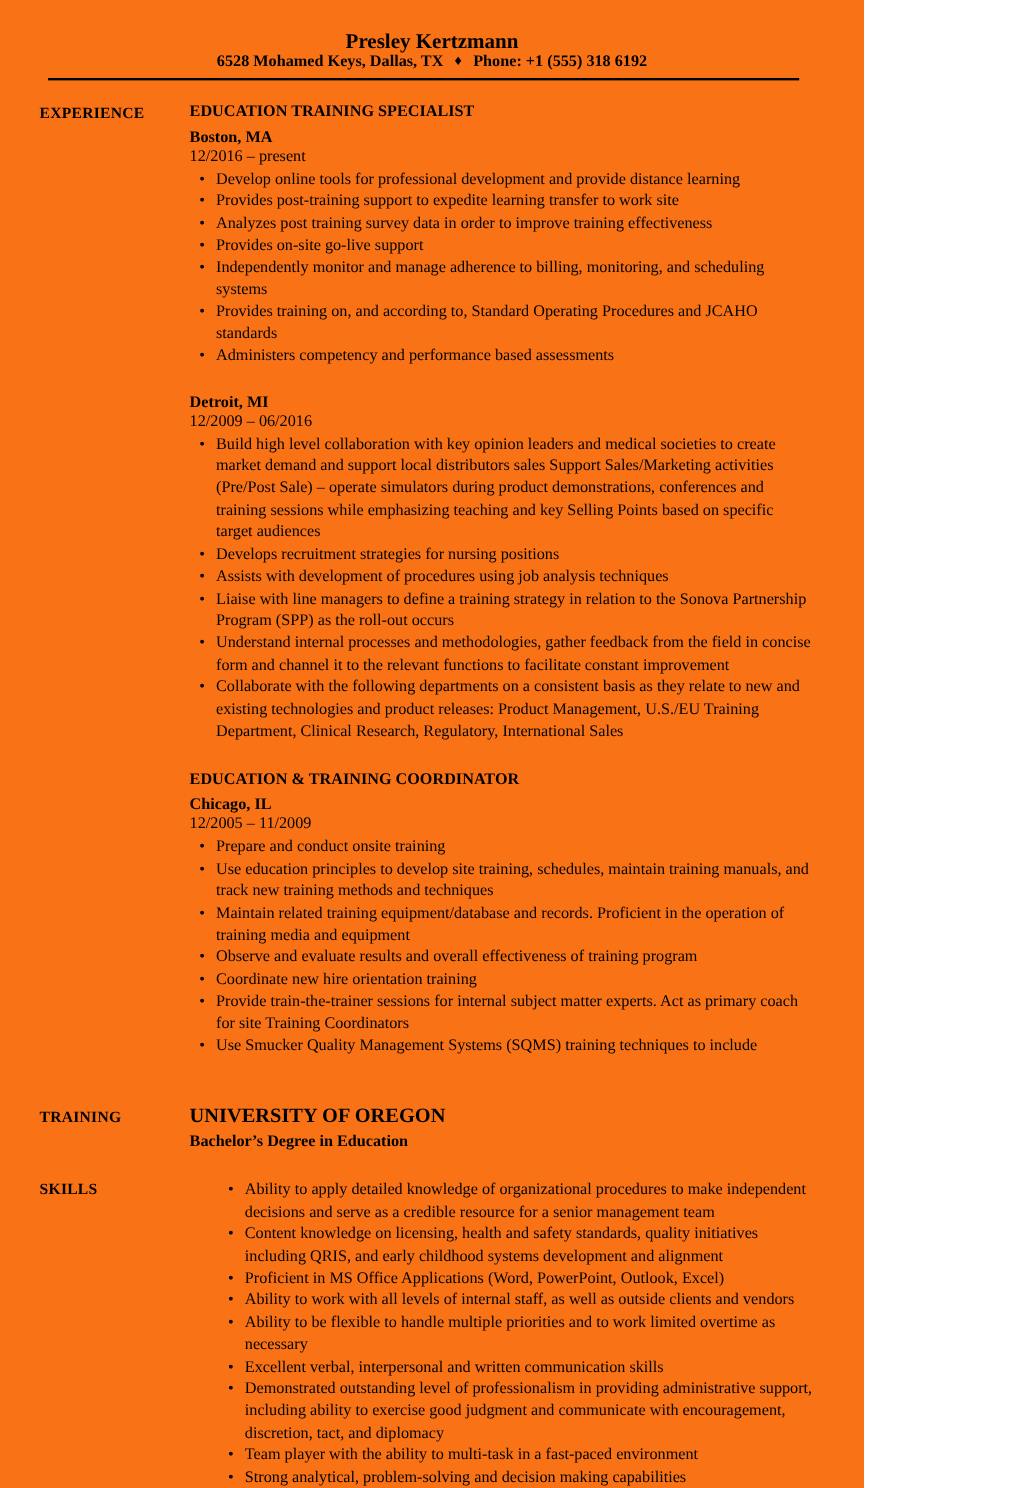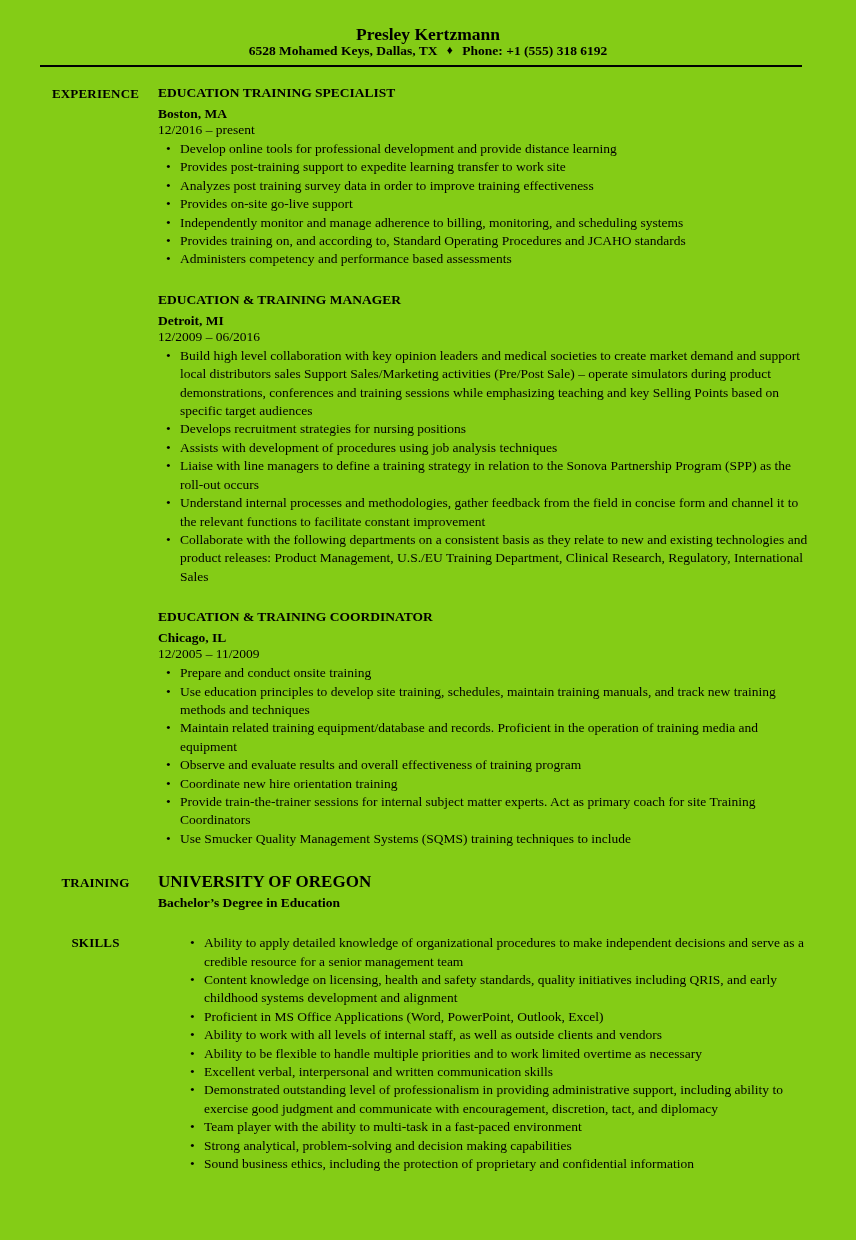--- a/index.html
+++ b/index.html
@@ -10,23 +10,23 @@
   }
   body {
     width: 860px;
     height: 1240px;
     color: #000000;
     font-family: "Liberation Serif", "DejaVu Serif", serif;
     font-size: 13.5px;
     overflow: hidden;
   }
   .page {
-    width: 856px;
+    width: 720px;
     height: 1240px;
-    background: #84cc16;
+    background: #f97316;
   }
   
   .name {
     padding-top: 26px;
     text-align: center;
     font-size: 17.5px;
     font-weight: bold;
     line-height: 1;
   }
   .contact {
@@ -54,25 +54,24 @@
   }
   .row.experience { margin-top: 16px; }
   .row.education  { margin-top: 24px; }
   .row.skills     { margin-top: 20px; gap: 24px; }
   .section-label {
     font-weight: bold;
     font-size: 13px;
     letter-spacing: 0.2px;
     line-height: 19px;
     padding-top: 1px;
-    text-align: center;
   }
   
   .job { margin-bottom: 21px; }
-  .job:last-child { margin-bottom: 0; }
+  .job:last-child { margin-bottom: 16px; }
   .job-title {
     font-weight: bold;
     font-size: 13.5px;
     line-height: 19px;
     margin: 0;
   }
   .job-location {
     font-weight: bold;
     line-height: 16px;
     margin-top: 4px;
@@ -138,21 +137,20 @@
           <li>Provides post-training support to expedite learning transfer to work site</li>
           <li>Analyzes post training survey data in order to improve training effectiveness</li>
           <li>Provides on-site go-live support</li>
           <li>Independently monitor and manage adherence to billing, monitoring, and scheduling systems</li>
           <li>Provides training on, and according to, Standard Operating Procedures and JCAHO standards</li>
           <li>Administers competency and performance based assessments</li>
         </ul>
       </article>
 
       <article class="job">
-        <h2 class="job-title">EDUCATION &amp; TRAINING MANAGER</h2>
         <div class="job-location">Detroit, MI</div>
         <div class="job-dates">12/2009 – 06/2016</div>
         <ul class="bullets">
           <li>Build high level collaboration with key opinion leaders and medical societies to create market demand and support local distributors sales Support Sales/Marketing activities (Pre/Post Sale) – operate simulators during product demonstrations, conferences and training sessions while emphasizing teaching and key Selling Points based on specific target audiences</li>
           <li>Develops recruitment strategies for nursing positions</li>
           <li>Assists with development of procedures using job analysis techniques</li>
           <li>Liaise with line managers to define a training strategy in relation to the Sonova Partnership Program (SPP) as the roll-out occurs</li>
           <li>Understand internal processes and methodologies, gather feedback from the field in concise form and channel it to the relevant functions to facilitate constant improvement</li>
           <li>Collaborate with the following departments on a consistent basis as they relate to new and existing technologies and product releases: Product Management, U.S./EU Training Department, Clinical Research, Regulatory, International Sales</li>
         </ul>

